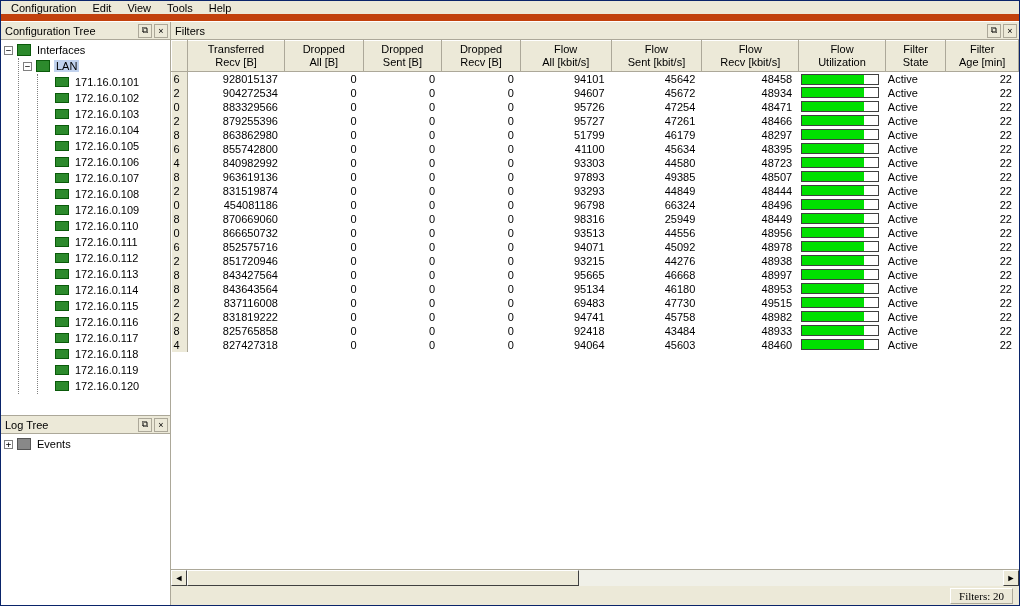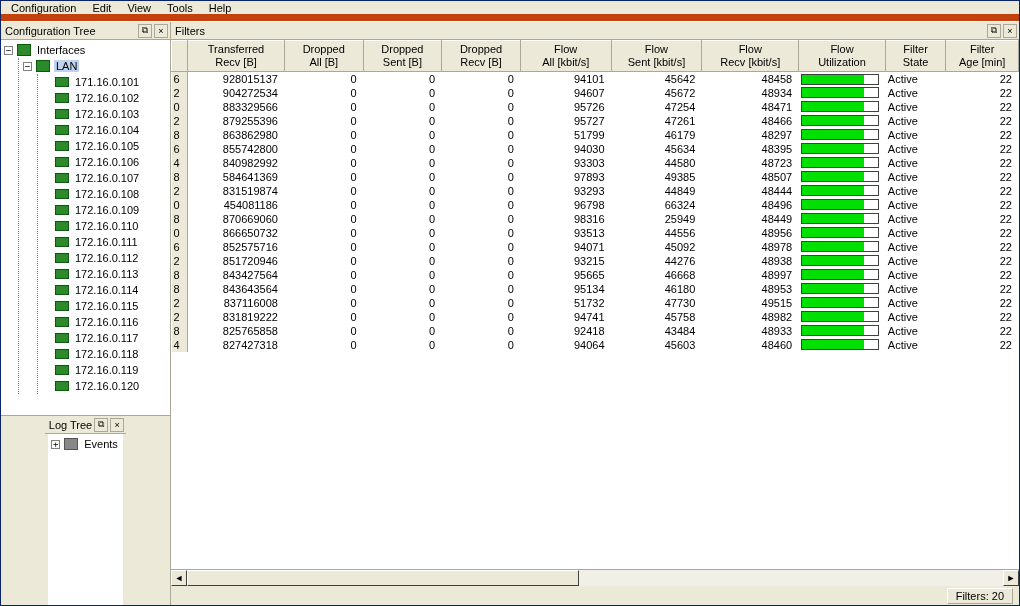--- a/index.html
+++ b/index.html
@@ -125,21 +125,21 @@
     background: #2c8a2c; border:1px solid #0a5a0a;
   }
   .icon-host {
     background: #2c8a2c; border:1px solid #0a5a0a;
     width: 14px; height: 10px;
   }
   .tree-children { margin-left: 14px; border-left: 1px dotted #808080; padding-left: 4px;}
   .tree-label.selected { background: #c1d2ee; }
   .tree-label { padding: 0 2px; }
 
-  .log-panel { height: 190px; border-top: 1px solid #aca899; align-items: center;}
+  .log-panel { height: 190px; border-top: 1px solid #aca899;}
   .icon-events {
     width: 14px; height: 12px; display:inline-block;
     background: #888; border:1px solid #555; margin-right:4px;
   }
 
   
   .right-col { flex: 1; display: flex; flex-direction: column; min-width: 0; }
   .filters-panel { flex: 1; display:flex; flex-direction:column; min-height:0; }
 
   .grid-wrap {
@@ -202,20 +202,21 @@
     position:absolute; left:0; top:0; height:100%; width:48%;
     background:#ece9d8;
     border:1px solid #fff; border-right-color:#404040; border-bottom-color:#404040;
   }
 
   .statusbar {
     height: 20px; background:#ece9d8;
     border-top: 1px solid #aca899;
     display:flex; align-items:center; justify-content:flex-end;
     padding: 0 6px;
+    font-family: Liberation Serif, serif;
   }
   .statusbar .cell {
     border: 1px solid #aca899; border-top-color:#fff; border-left-color:#fff;
     padding: 1px 8px;
     min-width: 60px; text-align:left;
   }
 </style>
 </head>
 <body>
 
@@ -498,21 +499,21 @@
                   </td>
                   <td class="col-state" style="text-align: left;">Active</td>
                   <td>22</td>
                 </tr>
                 <tr>
                   <td class="col-rownum" style="text-align: left;">6</td>
                   <td>855742800</td>
                   <td>0</td>
                   <td>0</td>
                   <td>0</td>
-                  <td>94030</td>
+                  <td>41100</td>
                   <td>45634</td>
                   <td>48395</td>
                   <td class="col-util">
                     <div class="util-bar">
                       <div class="util-fill" style="width:82%"></div>
                     </div>
                   </td>
                   <td class="col-state" style="text-align: left;">Active</td>
                   <td>22</td>
                 </tr>
@@ -528,21 +529,21 @@
                   <td class="col-util">
                     <div class="util-bar">
                       <div class="util-fill" style="width:82%"></div>
                     </div>
                   </td>
                   <td class="col-state" style="text-align: left;">Active</td>
                   <td>22</td>
                 </tr>
                 <tr>
                   <td class="col-rownum" style="text-align: left;">8</td>
-                  <td>584641369</td>
+                  <td>963619136</td>
                   <td>0</td>
                   <td>0</td>
                   <td>0</td>
                   <td>97893</td>
                   <td>49385</td>
                   <td>48507</td>
                   <td class="col-util">
                     <div class="util-bar">
                       <div class="util-fill" style="width:82%"></div>
                     </div>
@@ -685,21 +686,21 @@
                   </td>
                   <td class="col-state" style="text-align: left;">Active</td>
                   <td>22</td>
                 </tr>
                 <tr>
                   <td class="col-rownum" style="text-align: left;">2</td>
                   <td>837116008</td>
                   <td>0</td>
                   <td>0</td>
                   <td>0</td>
-                  <td>51732</td>
+                  <td>69483</td>
                   <td>47730</td>
                   <td>49515</td>
                   <td class="col-util">
                     <div class="util-bar">
                       <div class="util-fill" style="width:82%"></div>
                     </div>
                   </td>
                   <td class="col-state" style="text-align: left;">Active</td>
                   <td>22</td>
                 </tr>

